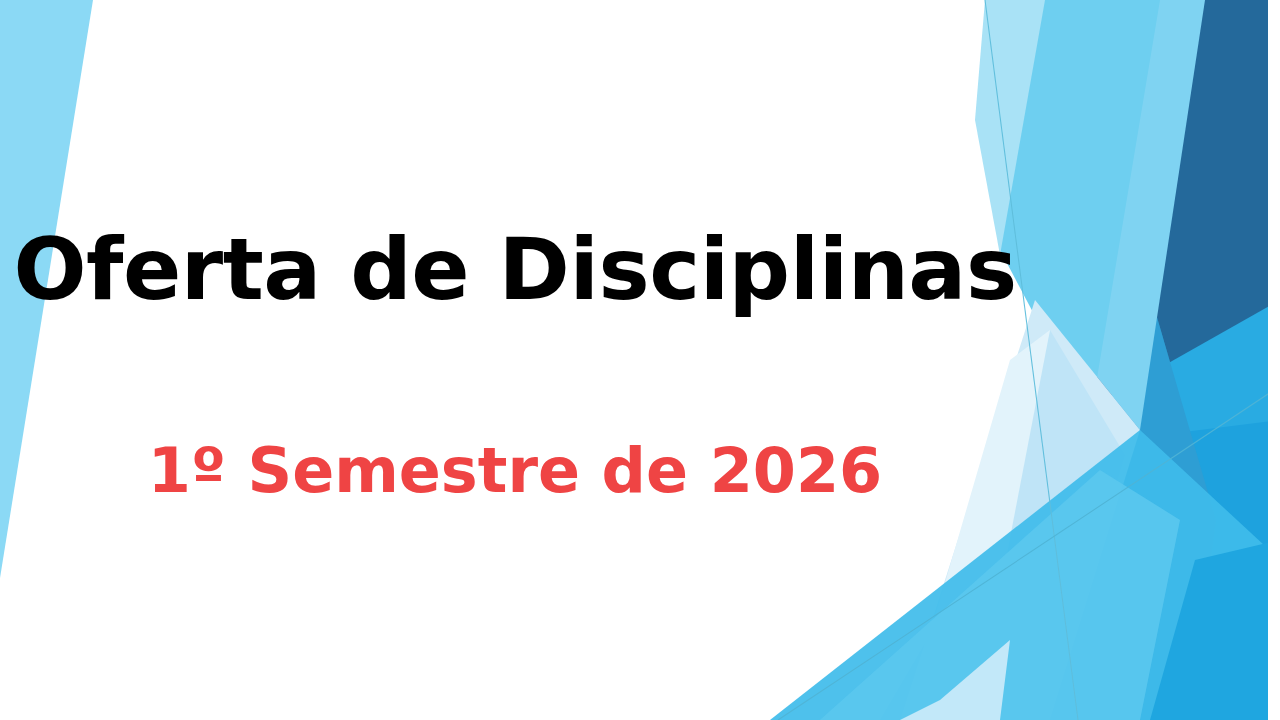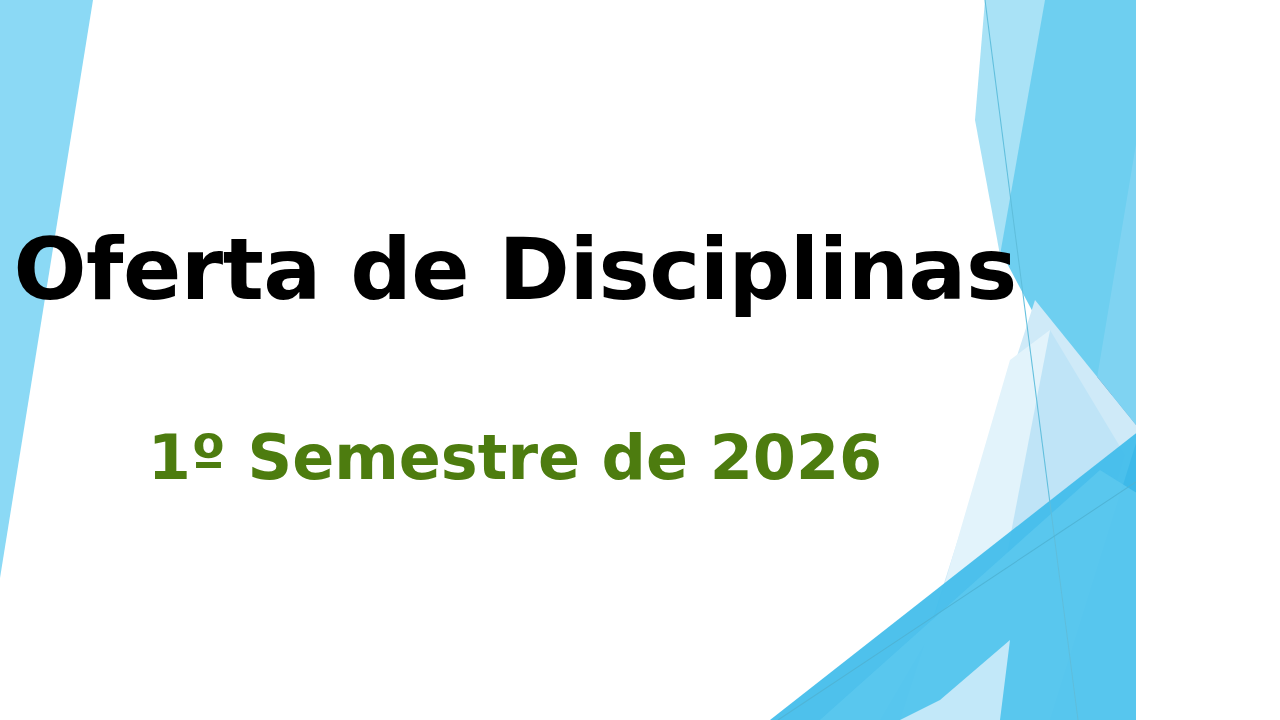--- a/index.html
+++ b/index.html
@@ -7,21 +7,21 @@
     margin: 0;
     padding: 0;
     background: #ffffff;
   }
   body {
     font-family: "DejaVu Sans", sans-serif;
   }
 
   #slide {
     position: relative;
-    width: 1136px;
+    width: 1268px;
     height: 720px;
     overflow: hidden;
     background: #ffffff;
   }
 
   
   #deco {
     position: absolute;
     inset: 0;
     width: 1280px;
@@ -54,32 +54,32 @@
     font-family: "DejaVu Sans", sans-serif;
     font-weight: bold;
     font-size: 86px;
     line-height: 1.05;
     letter-spacing: -0.5px;
     color: #000000;
     white-space: nowrap;
   }
 
   #subtitle {
-    margin: 0;
+    margin: 13px;
     padding: 0;
     position: absolute;
     top: 424px;
     left: 0;
     right: 0;
     text-align: center;
     font-family: "DejaVu Sans", sans-serif;
     font-weight: bold;
     font-size: 62px;
     line-height: 1.1;
-    color: #4d7c0f;
+    color: #ef4444;
     white-space: nowrap;
   }
 </style>
 </head>
 <body>
 
 <div id="slide">
 
   <svg id="deco" viewBox="0 0 1280 720" width="1280" height="720" preserveAspectRatio="none" xmlns="http://www.w3.org/2000/svg">
 

